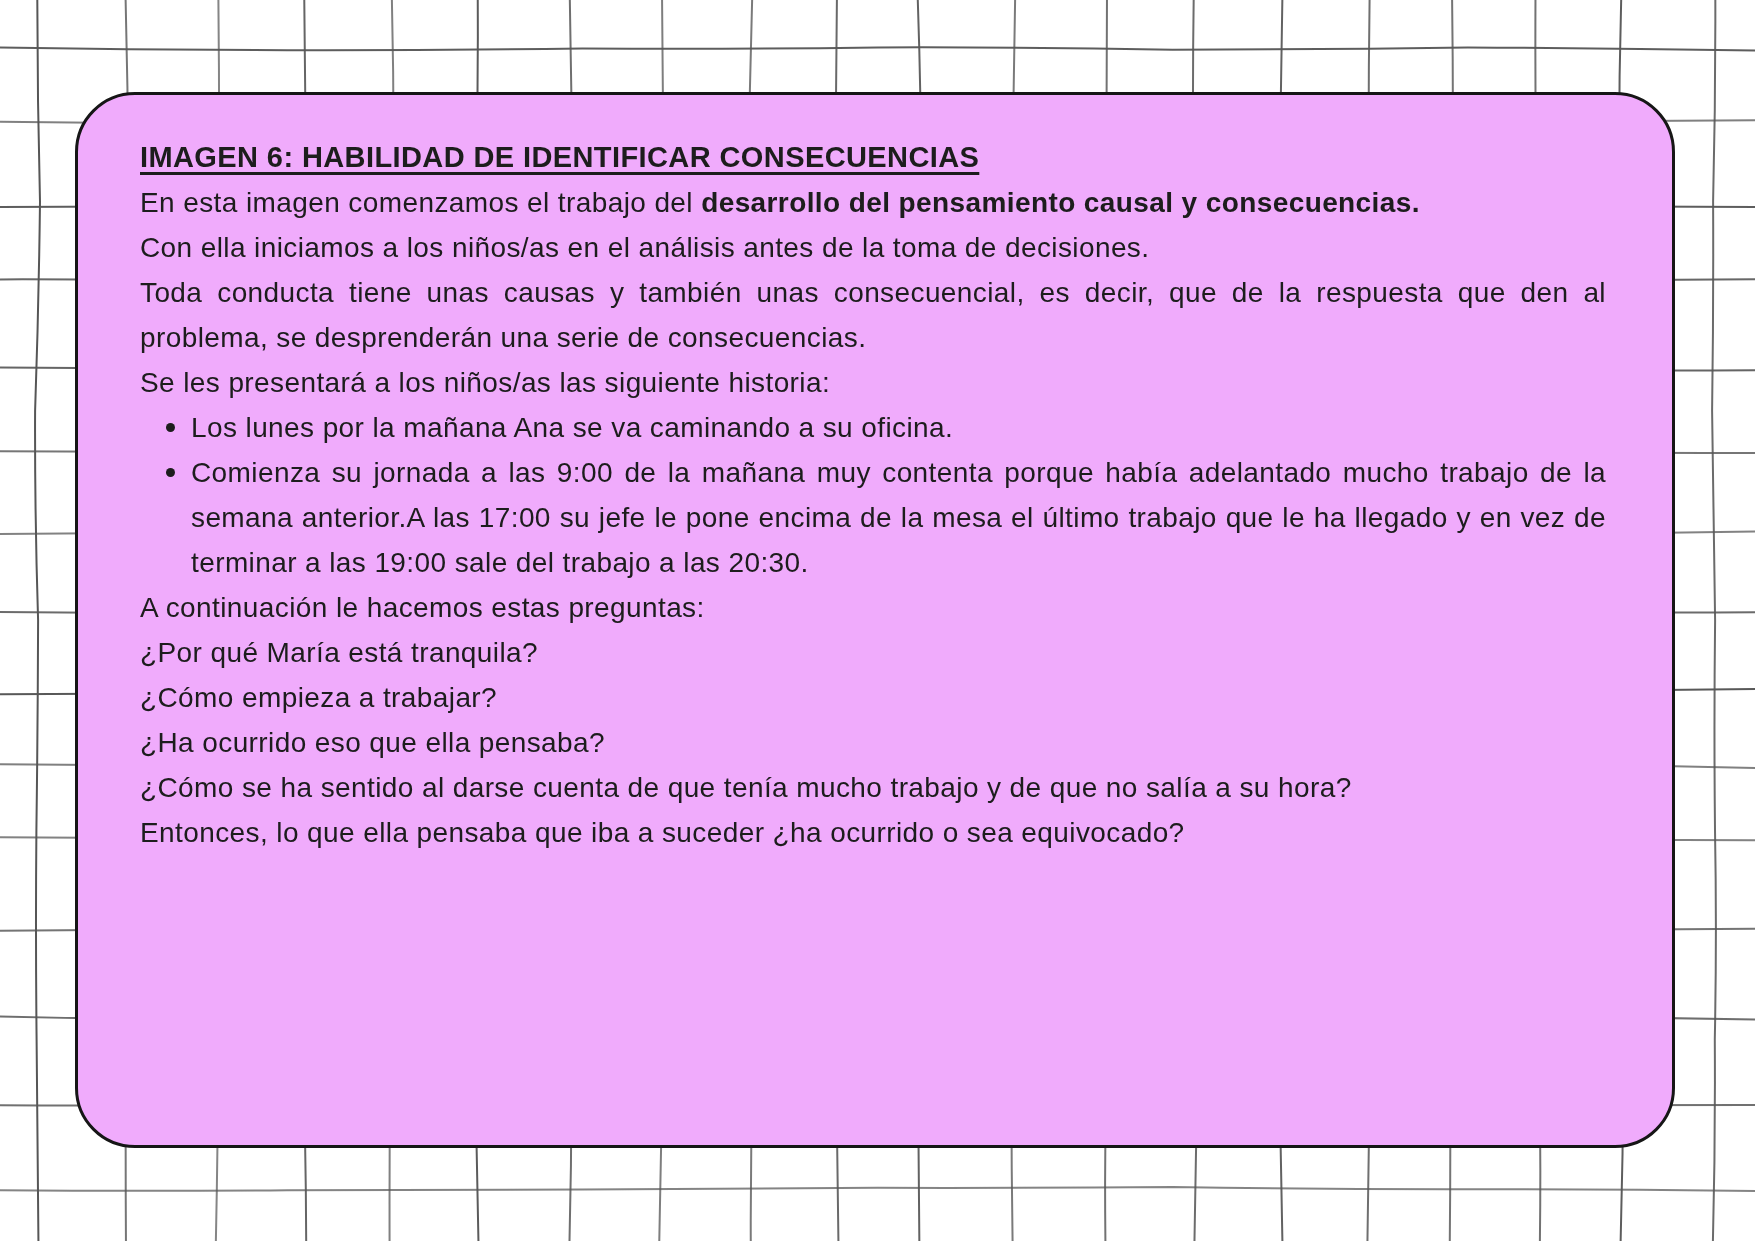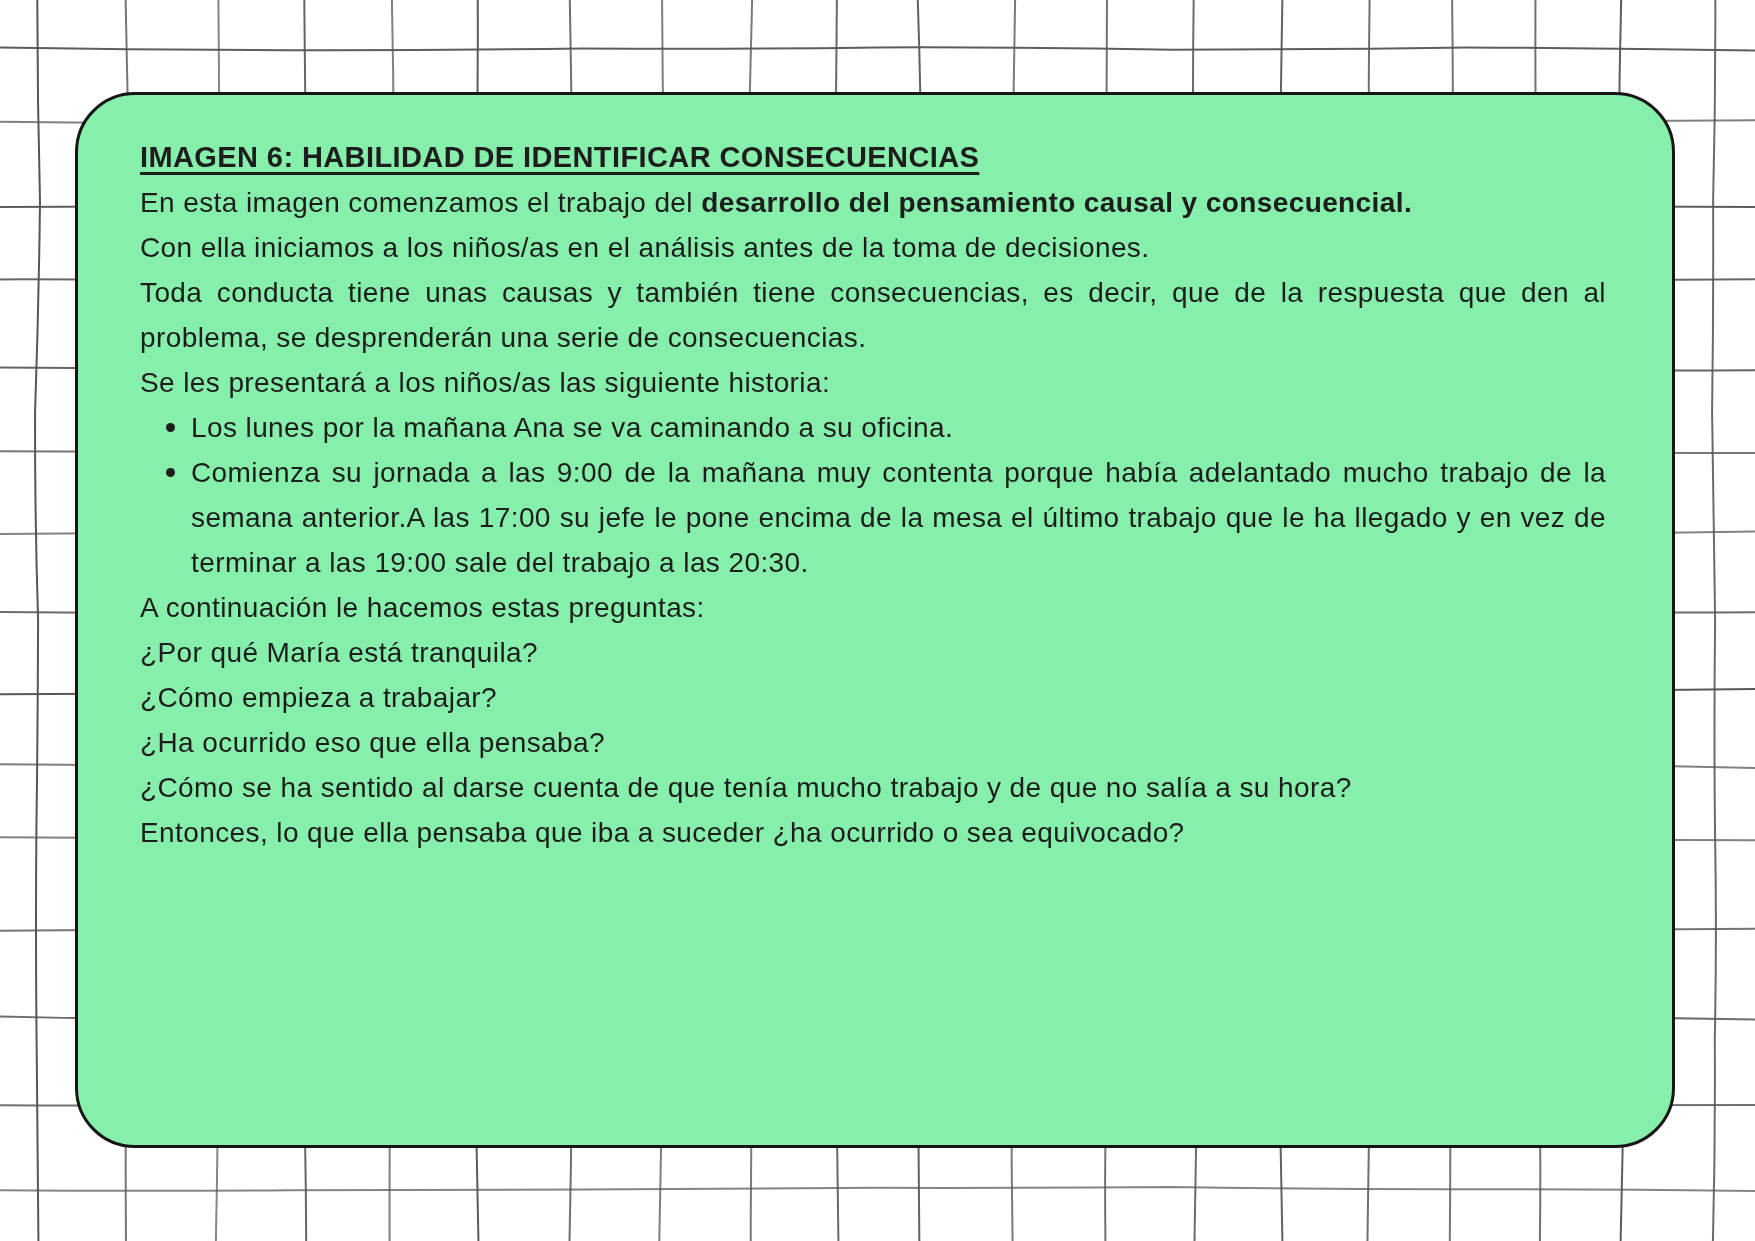--- a/index.html
+++ b/index.html
@@ -17,21 +17,21 @@
     color:var(--text);
   }
   #grid-svg{
     position:absolute;left:0;top:0;width:1755px;height:1241px;
     fill:none;stroke:var(--grid-line);stroke-width:2;stroke-linecap:round;stroke-linejoin:round;
   }
   .card{
     position:absolute;left:75px;top:92px;
     width:1600px;height:1056px;
     box-sizing:border-box;
-    background:#86efac;
+    background:#f0abfc;
     border:3px solid var(--card-border);
     border-radius:60px;
     padding:40px 66px 0 62px;
   }
   .card h1{
     margin:0;
     font-size:29px;
     line-height:45px;
     font-weight:bold;
     letter-spacing:0.4px;
@@ -107,25 +107,25 @@
     <path d="M-8.0,930.9 Q138.0,929.6 287.2,928.6 Q433.4,930.4 582.3,929.5 Q729.7,930.4 877.5,930.3 Q1024.8,931.0 1172.7,929.6 Q1320.4,928.3 1467.8,928.8 Q1615.0,930.2 1763.0,928.6" opacity="0.82"></path>
     <path d="M-8.0,1016.2 Q137.7,1019.7 287.2,1020.9 Q435.0,1019.7 582.3,1019.5 Q728.7,1018.7 877.5,1019.3 Q1025.3,1017.2 1172.7,1018.5 Q1321.1,1015.5 1467.8,1016.5 Q1614.6,1016.7 1763.0,1019.6" opacity="0.86"></path>
     <path d="M-8.0,1105.2 Q139.5,1106.0 287.2,1104.2 Q433.6,1106.3 582.3,1105.3 Q729.3,1102.6 877.5,1103.2 Q1024.6,1103.3 1172.7,1103.3 Q1321.5,1106.0 1467.8,1105.4 Q1614.7,1105.8 1763.0,1105.0" opacity="0.84"></path>
     <path d="M-8.0,1190.1 Q138.0,1191.4 287.2,1190.2 Q434.0,1189.3 582.3,1189.5 Q731.7,1188.8 877.5,1187.8 Q1023.9,1188.2 1172.7,1186.9 Q1320.7,1189.5 1467.8,1189.3 Q1614.8,1188.9 1763.0,1191.2" opacity="0.73"></path>
     <path d="M-8.0,1273.5 Q139.0,1273.2 287.2,1276.0 Q433.1,1276.5 582.3,1277.2 Q730.5,1274.4 877.5,1272.7 Q1024.9,1276.1 1172.7,1275.5 Q1319.0,1276.9 1467.8,1274.7 Q1614.3,1273.9 1763.0,1275.5" opacity="0.98"></path>
   </svg>
 
 <div class="card">
   <h1>IMAGEN 6: HABILIDAD DE IDENTIFICAR CONSECUENCIAS</h1>
 
-  <p><span>En esta imagen comenzamos el trabajo del </span><strong>desarrollo del pensamiento causal y consecuencial.</strong></p>
+  <p><span>En esta imagen comenzamos el trabajo del </span><strong>desarrollo del pensamiento causal y consecuencias.</strong></p>
 
   <p>Con ella iniciamos a los niños/as en el análisis antes de la toma de decisiones.</p>
 
-  <p class="justify">Toda conducta tiene unas causas y también tiene consecuencias, es decir, que de la respuesta que den al problema, se desprenderán una serie de consecuencias.</p>
+  <p class="justify">Toda conducta tiene unas causas y también unas consecuencial, es decir, que de la respuesta que den al problema, se desprenderán una serie de consecuencias.</p>
 
 
   <p>Se les presentará a los niños/as las siguiente historia:</p>
 
   <ul>
     <li>Los lunes por la mañana Ana se va caminando a su oficina.</li>
     <li class="justify">Comienza su jornada a las 9:00 de la mañana muy contenta porque había adelantado mucho trabajo de la semana anterior.A las 17:00 su jefe le pone encima de la mesa el último trabajo que le ha llegado y en vez de terminar a las 19:00 sale del trabajo a las 20:30.</li>
   </ul>
 
   <p>A continuación le hacemos estas preguntas:</p>

